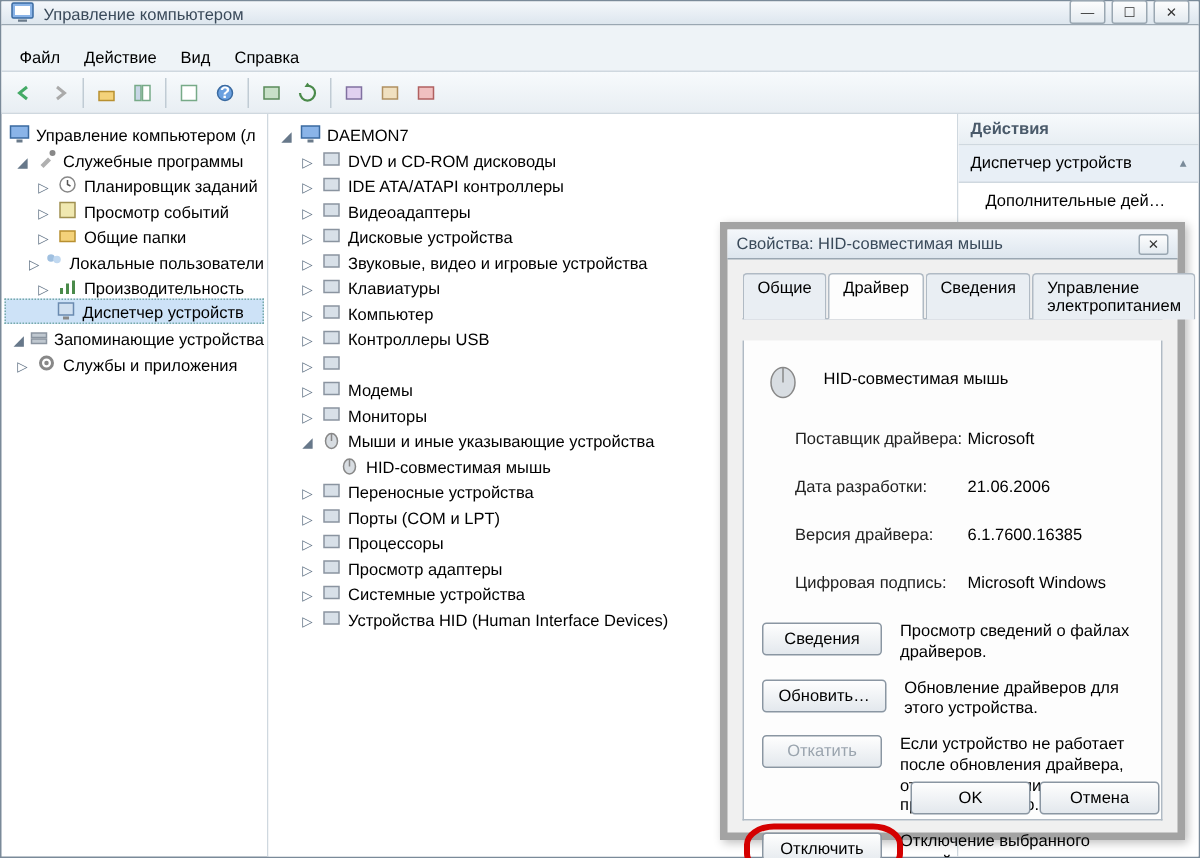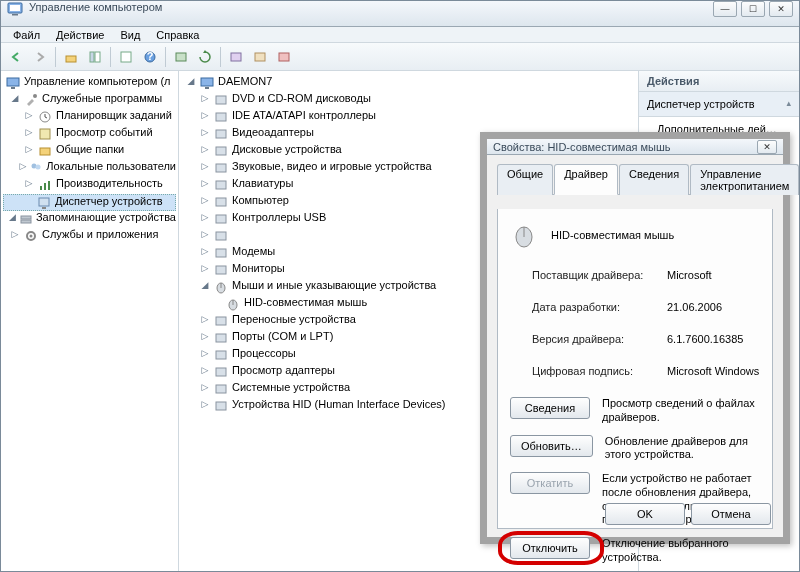--- a/index.html
+++ b/index.html
@@ -1,63 +1,63 @@
 <!DOCTYPE html>
 <html><head>
 <meta charset="utf-8">
 <style>
   * { box-sizing: border-box; margin: 0; padding: 0; font-family: Tahoma, "Segoe UI", sans-serif; font-size: 11px; }
   body { background: #fff; width: 800px; height: 572px; overflow: hidden; position: relative; }
 
   
   .window { width: 800px; height: 572px; border: 1px solid #7a8a99; background: #fff; display: flex; flex-direction: column; }
-  .titlebar { height: 26px; background: linear-gradient(to bottom, #f4f7fb 0%, #dde6ee 100%); display: flex; align-items: flex-start; padding: 0 6px; border-bottom: 1px solid #9aa7b2; }
+  .titlebar { height: 16px; background: linear-gradient(to bottom, #f4f7fb 0%, #dde6ee 100%); display: flex; align-items: flex-end; padding: 0 6px; border-bottom: 1px solid #9aa7b2; }
   .titlebar .icon-small { width: 16px; height: 16px; margin-right: 6px; display: inline-flex; }
   .titlebar .title { flex: 1; color: #3a4a5a; }
   .winbtns { display: flex; gap: 4px; }
   .winbtn { width: 24px; height: 16px; border: 1px solid #9aa7b2; background: linear-gradient(#fdfdfd,#e3eaf0); border-radius: 2px; display: flex; align-items: center; justify-content: center; font-size: 9px; color: #333; }
 
-  .menubar { height: 16px; background: #eef3f7; display: flex; align-items: center; padding: 0 4px; border-bottom: 1px solid #cfd8df; }
+  .menubar { height: 31px; background: #eef3f7; display: flex; align-items: flex-end; padding: 0 4px; border-bottom: 1px solid #cfd8df; }
   .menubar span { padding: 2px 8px; cursor: default; }
 
   .toolbar { height: 28px; background: linear-gradient(#f7fafc,#e8eef3); border-bottom: 1px solid #cfd8df; display: flex; align-items: center; padding: 0 4px; gap: 2px; }
   .tb-btn { width: 22px; height: 22px; border: 1px solid transparent; border-radius: 2px; display: flex; align-items: center; justify-content: center; }
   .tb-sep { width: 1px; height: 20px; background: #c0cbd4; margin: 0 2px; }
 
   .content { flex: 1; display: flex; }
   .pane { overflow: hidden; }
   .left { width: 178px; border-right: 1px solid #cfd8df; }
   .mid { flex: 1; border-right: 1px solid #cfd8df; background: #fff; }
   .right { width: 160px; background: #fff; }
 
   .pane-inner { padding: 4px 2px; }
-  .tree-row { display: flex; align-items: flex-start; height: 17px; padding-left: 2px; white-space: nowrap; }
+  .tree-row { display: flex; align-items: flex-end; height: 17px; padding-left: 2px; white-space: nowrap; }
   .tree-row.sel { background: #cde2f7; border: 1px dotted #7aa; }
   .exp { width: 12px; height: 12px; display: inline-flex; align-items: center; justify-content: center; color: #67788a; font-size: 9px; margin-right: 2px; cursor: default; }
   .ico { width: 16px; height: 16px; margin-right: 3px; display: inline-flex; align-items: center; justify-content: center; }
   .indent { display: inline-block; }
 
   
   .actions-header { background: linear-gradient(#f7fafc,#e8eef3); padding: 4px 8px; font-weight: bold; color: #4a5a6a; border-bottom: 1px solid #cfd8df; }
   .actions-sub { background: #e8eff6; padding: 6px 8px; border-bottom: 1px solid #cfd8df; position: relative; }
   .actions-sub .caret { position: absolute; right: 8px; top: 6px; color: #7a8a99; font-size: 9px; }
   .actions-item { padding: 6px 20px 6px 18px; }
 
   
-  .dialog { position: absolute; left: 480px; top: 132px; width: 310px; height: 412px; background: #f0f0f0; border: 7px solid #a3a3a3; box-shadow: 2px 2px 6px rgba(0,0,0,0.25); display: flex; flex-direction: column; }
+  .dialog { position: absolute; left: 480px; top: 148px; width: 310px; height: 412px; background: #f0f0f0; border: 5px solid #a3a3a3; box-shadow: 2px 2px 6px rgba(0,0,0,0.25); display: flex; flex-direction: column; }
   .dlg-title { height: 22px; background: linear-gradient(#f4f7fb,#dde6ee); display: flex; align-items: center; padding: 0 6px; border-bottom: 1px solid #9aa7b2; color: #3a4a5a; }
   .dlg-title .title { flex: 1; }
   .dlg-body { flex: 1; padding: 8px 10px; position: relative; }
   .tabstrip { display: flex; border-bottom: 1px solid #b0bac4; margin-bottom: 14px; }
   .tab { padding: 3px 9px; border: 1px solid #b0bac4; border-bottom: none; background: #e9eef3; margin-right: 1px; border-radius: 3px 3px 0 0; font-size: 11px; position: relative; top: 1px; }
   .tab.active { background: #fdfdfd; border-bottom: 1px solid #fdfdfd; }
   .tabpage { background: #fdfdfd; border: 1px solid #b0bac4; border-top: none; padding: 12px; height: 320px; position: relative; }
 
   .dev-head { display: flex; align-items: center; gap: 10px; margin-bottom: 12px; }
-  .info-row { display: flex; margin: 20px 0; font-size: 11px; gap: 20px; }
+  .info-row { display: flex; margin: 20px 0; font-size: 11px; }
   .info-row .lbl { width: 115px; color: #222; }
   .info-row .val { flex: 1; }
 
   .action-row { display: flex; align-items: flex-start; margin-top: 10px; gap: 12px; }
   .action-row .desc { font-size: 11px; flex: 1; line-height: 1.25; }
 
   .btn { min-width: 80px; height: 22px; padding: 0 10px; border: 1px solid #8a96a2; border-radius: 3px; background: linear-gradient(#fefefe,#e3e8ed); font-size: 11px; display: inline-flex; align-items: center; justify-content: center; }
   .btn.disabled { color: #9aa4ae; }
 
   .dlg-footer { display: flex; justify-content: flex-end; gap: 6px; padding: 8px 12px; position: absolute; bottom: 4px; right: 0; left: 0; }

